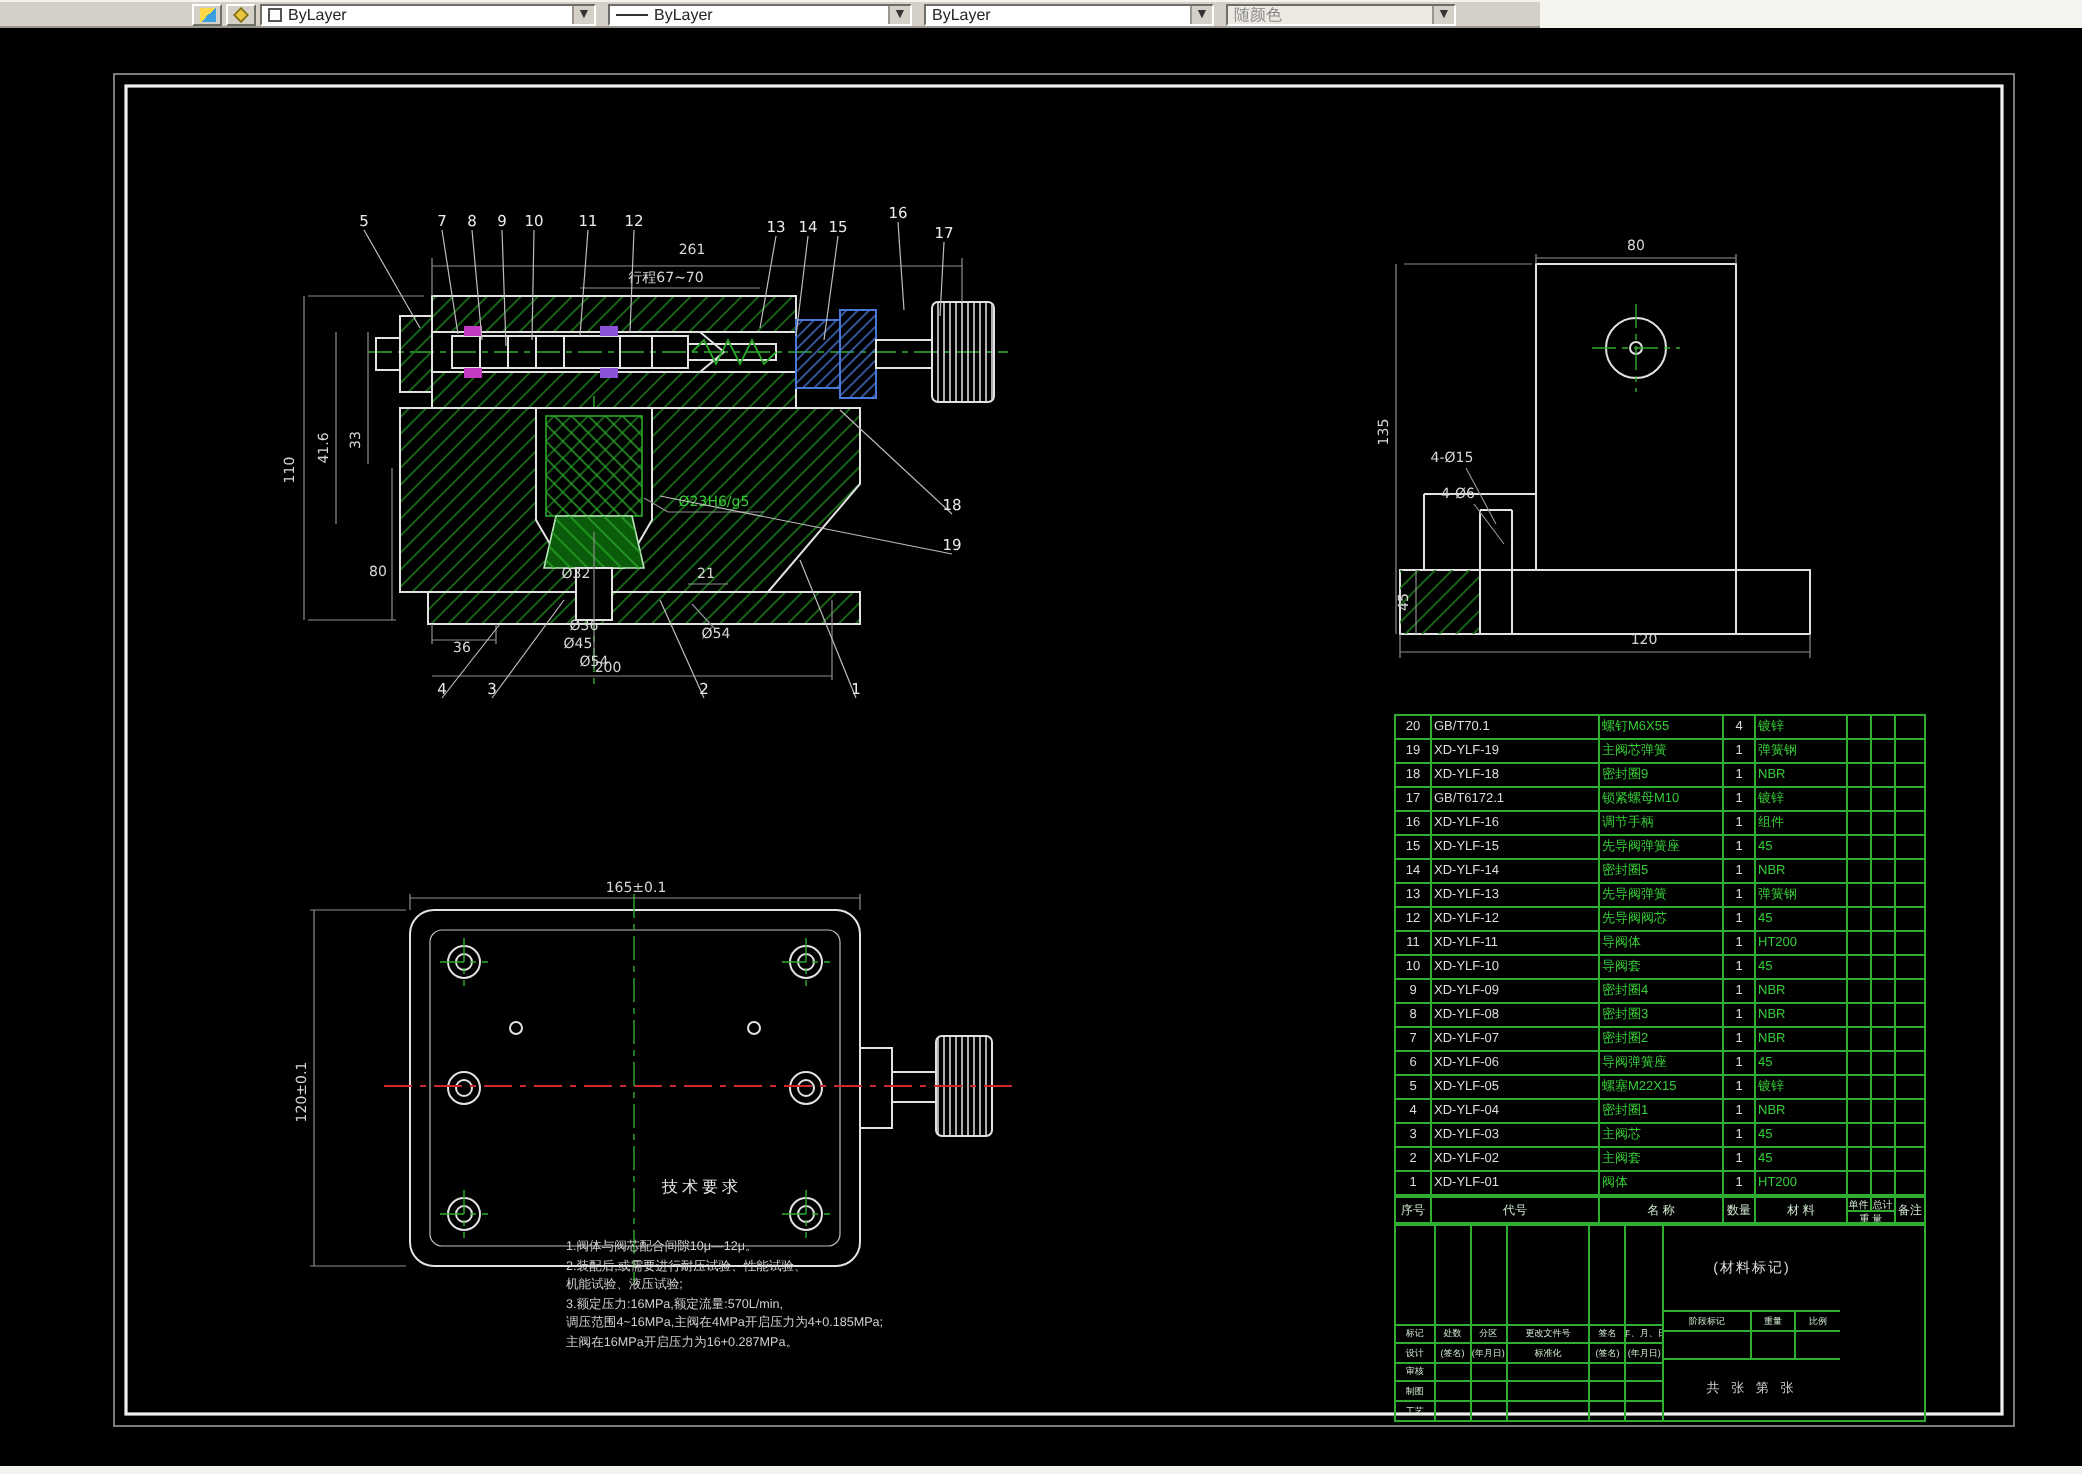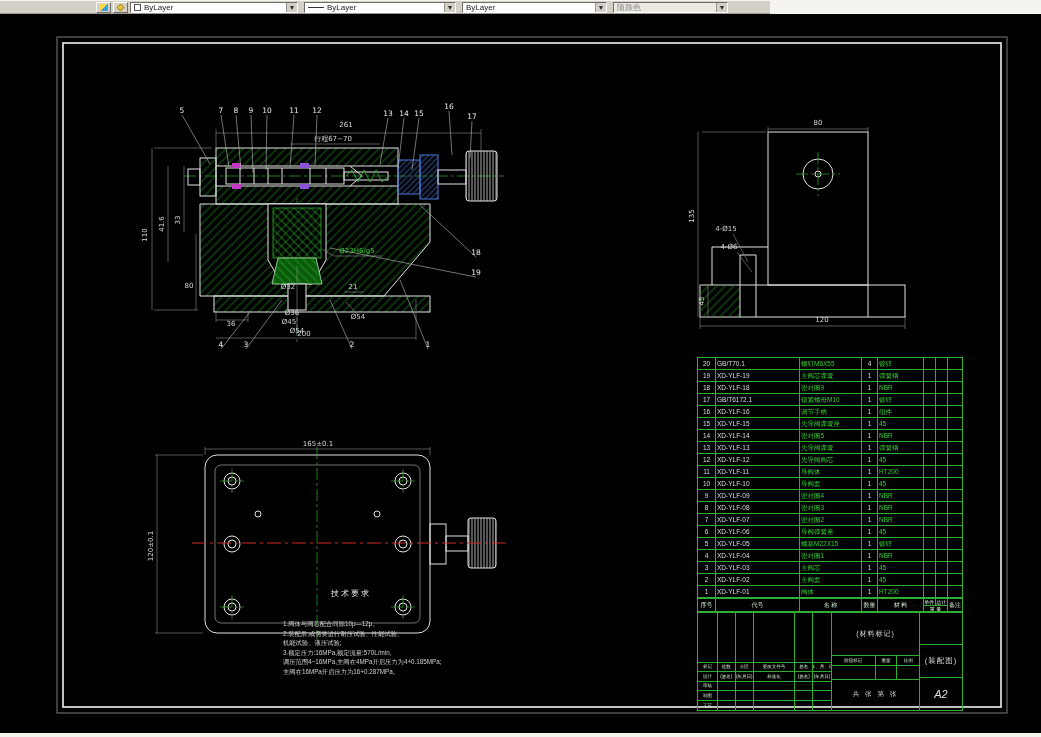--- a/index.html
+++ b/index.html
@@ -625,22 +625,17 @@
       <div class="scell" style="width:22px">重量</div>
       <div class="scell" style="width:22px">比例</div>
     </div>
     <div class="stage-cellrow">
       <div class="scell" style="width:44px"></div>
       <div class="scell" style="width:22px"></div>
       <div class="scell" style="width:22px"></div>
     </div>
     <div class="sheets-box">共 张 第 张</div>
   </div>
-  <div class="tb-col" style="width:44px">
-    <div class="unit-box"></div>
-    <div class="name-box">(装配图)</div>
-    <div class="sheet-box">A2</div>
-  </div>
 </div>
 
 </div>
 
 <div id="botstrip"></div>
 
 </body></html>

